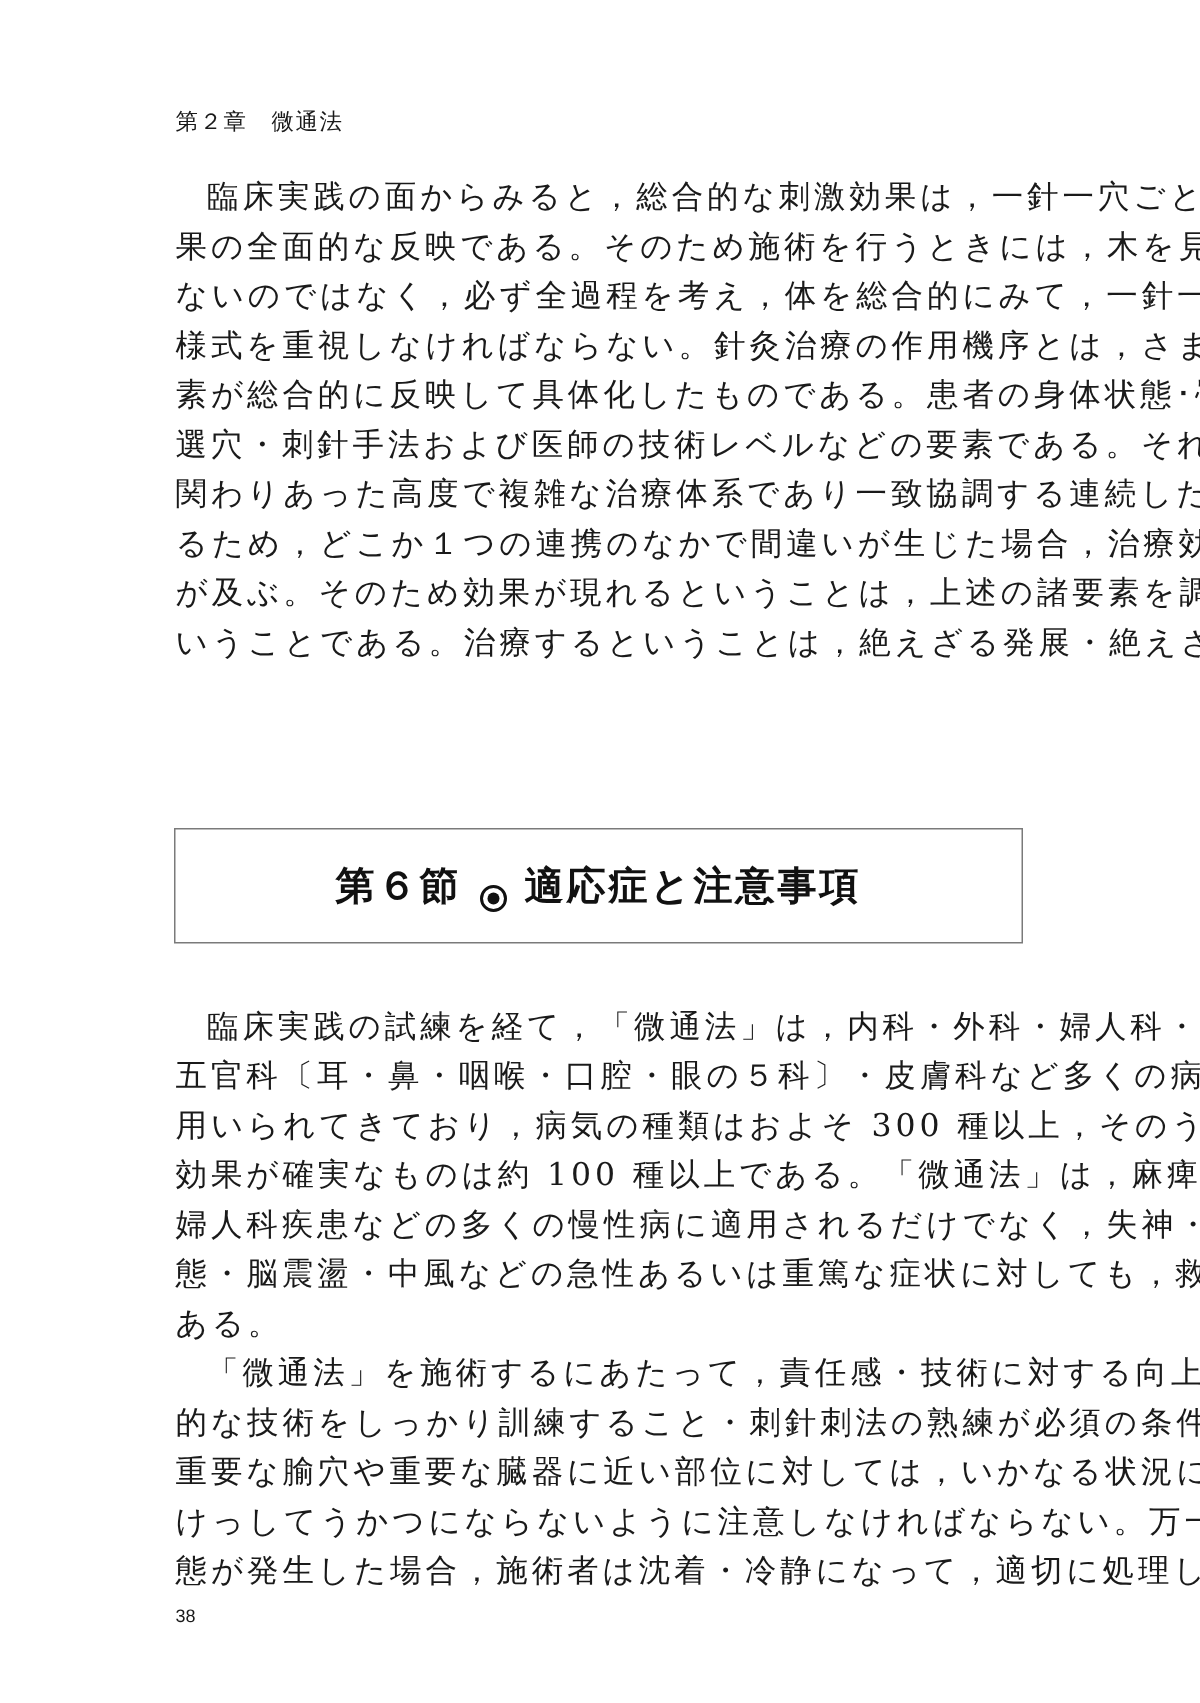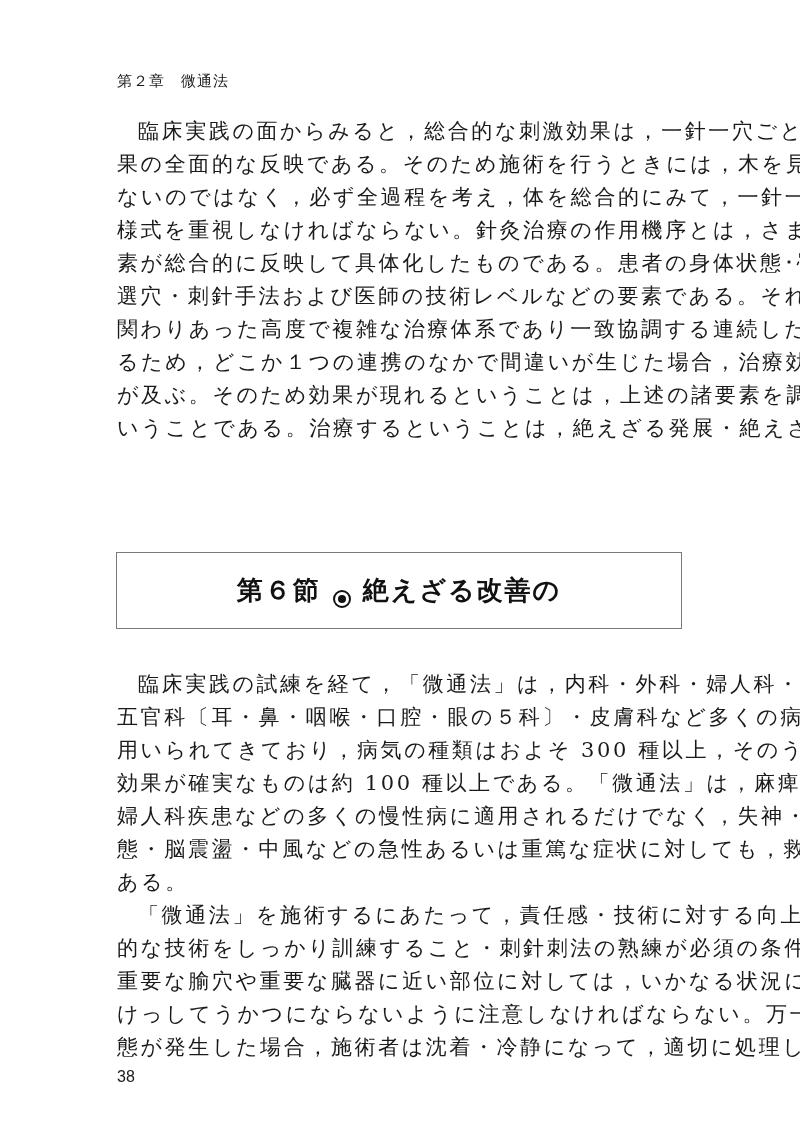--- a/index.html
+++ b/index.html
@@ -88,21 +88,21 @@
       width: 8px;
       height: 8px;
       border-radius: 50%;
       background: #111;
     }
     .page-number {
       position: absolute;
       left: 117px;
       top: 1067px;
       font-family: "Liberation Sans", "DejaVu Sans", sans-serif;
-      font-size: 16px;
+      font-size: 12px;
       line-height: 20px;
       text-align: right;
     }
   </style>
 </head>
 <body>
 
 <div class="running-head"><span>第２章</span>　<span>微通法</span></div>
 
 <div class="text-block block-1">
@@ -117,21 +117,21 @@
     <span class="line">るため，どこか１つの連携のなかで間違いが生じた場合，治療効果に影響</span>
     <span class="line">が及ぶ。そのため効果が現れるということは，上述の諸要素を調整すると</span>
     <span class="line">いうことである。治療するということは，絶えざる発展・絶えざる改善の</span>
   </p>
 </div>
 
 <div class="section-box">
   <div class="section-title">
     <span>第６節</span>
     <span class="bullet"></span>
-    <span>絶えざる改善の</span>
+    <span>適応症と注意事項</span>
   </div>
 </div>
 
 <div class="text-block block-2">
   <p>
     <span class="line" style="padding-left:1em">臨床実践の試練を経て，「微通法」は，内科・外科・婦人科・小児科・</span>
     <span class="line">五官科〔耳・鼻・咽喉・口腔・眼の５科〕・皮膚科など多くの病症に広く</span>
     <span class="line">用いられてきており，病気の種類はおよそ 300 種以上，そのうちで，治療</span>
     <span class="line">効果が確実なものは約 100 種以上である。「微通法」は，麻痺･慢性皮膚病･</span>
     <span class="line">婦人科疾患などの多くの慢性病に適用されるだけでなく，失神・高血圧状</span>

